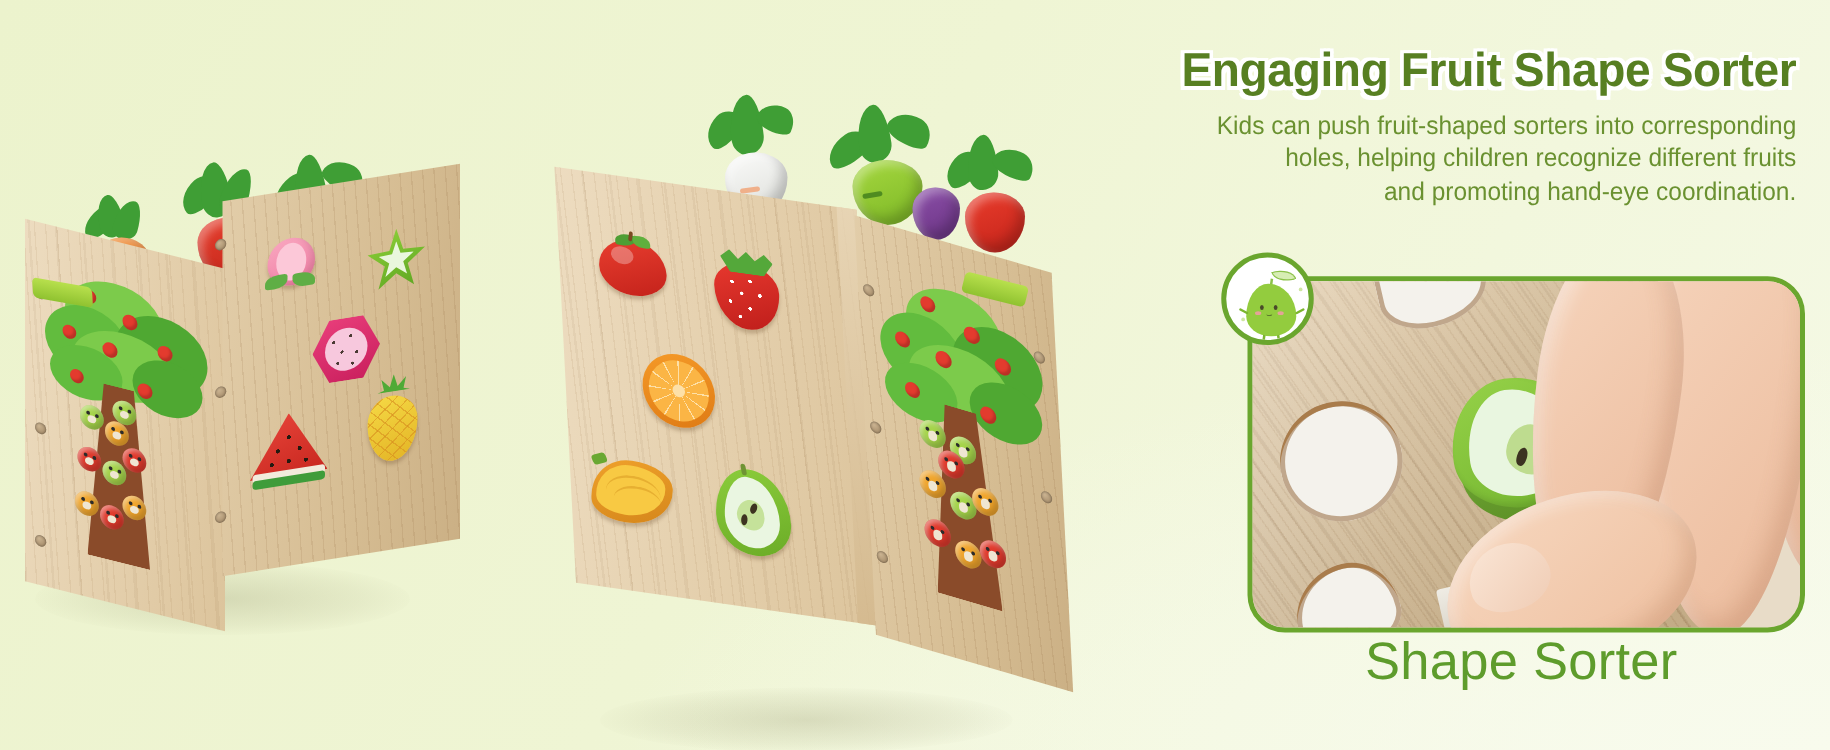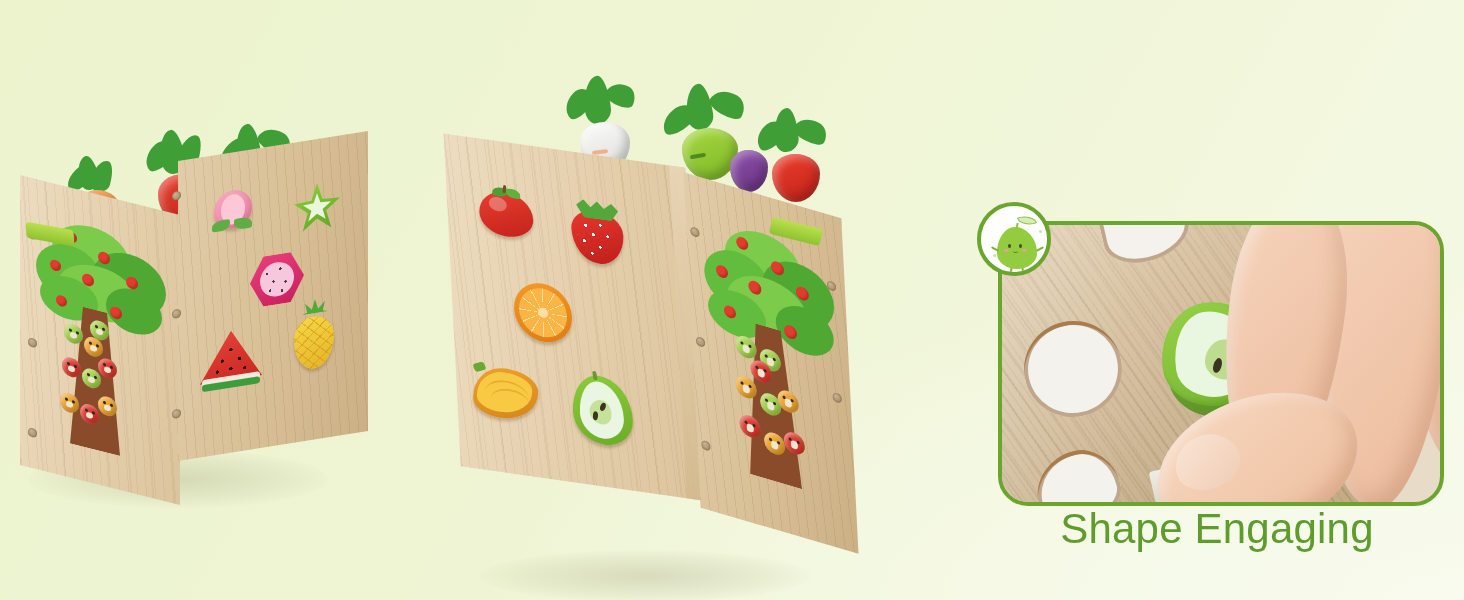--- a/index.html
+++ b/index.html
@@ -495,20 +495,28 @@
         <div class="bead" style="left:72px;top:190px;width:21px;height:21px;background:#e0392c;">
             <span class="hole2"></span>
             <span class="eye" style="left:5px;top:6px;"></span>
             <span class="eye" style="left:13px;top:7px;"></span>
           </div>
       </div>
     </div>
     <div class="tab" style="left:350px;top:143px;width:52px;height:17px;transform:rotate(14deg);"></div>
   </div>
 
+  <div class="textcol">
+    <div class="headline">Engaging Fruit Shape Sorter</div>
+    <div class="subcopy">
+      <div>Kids can push fruit-shaped sorters into corresponding</div>
+      <div>holes, helping children recognize different fruits</div>
+      <div>and promoting hand-eye coordination.</div>
+    </div>
+  </div>
 
   <div class="photocard">
     <div class="photoinner">
       <div class="bg-white"></div>
       <div class="board"></div>
       <div class="hole topnotch"></div>
       <div class="hole circle"></div>
       <div class="hole lobe"></div>
       <div class="slot"></div>
 
@@ -545,15 +553,15 @@
     <span class="b-arm r"></span>
     <span class="b-eye l"></span>
     <span class="b-eye r"></span>
     <span class="b-cheek l"></span>
     <span class="b-cheek r"></span>
     <span class="b-mouth"></span>
     <span class="b-leg l"></span>
     <span class="b-leg r"></span>
   </div>
 
-  <div class="sorting-label">Shape Engaging</div>
+  <div class="sorting-label">Shape Sorter</div>
 
 </div>
 
 </body></html>

